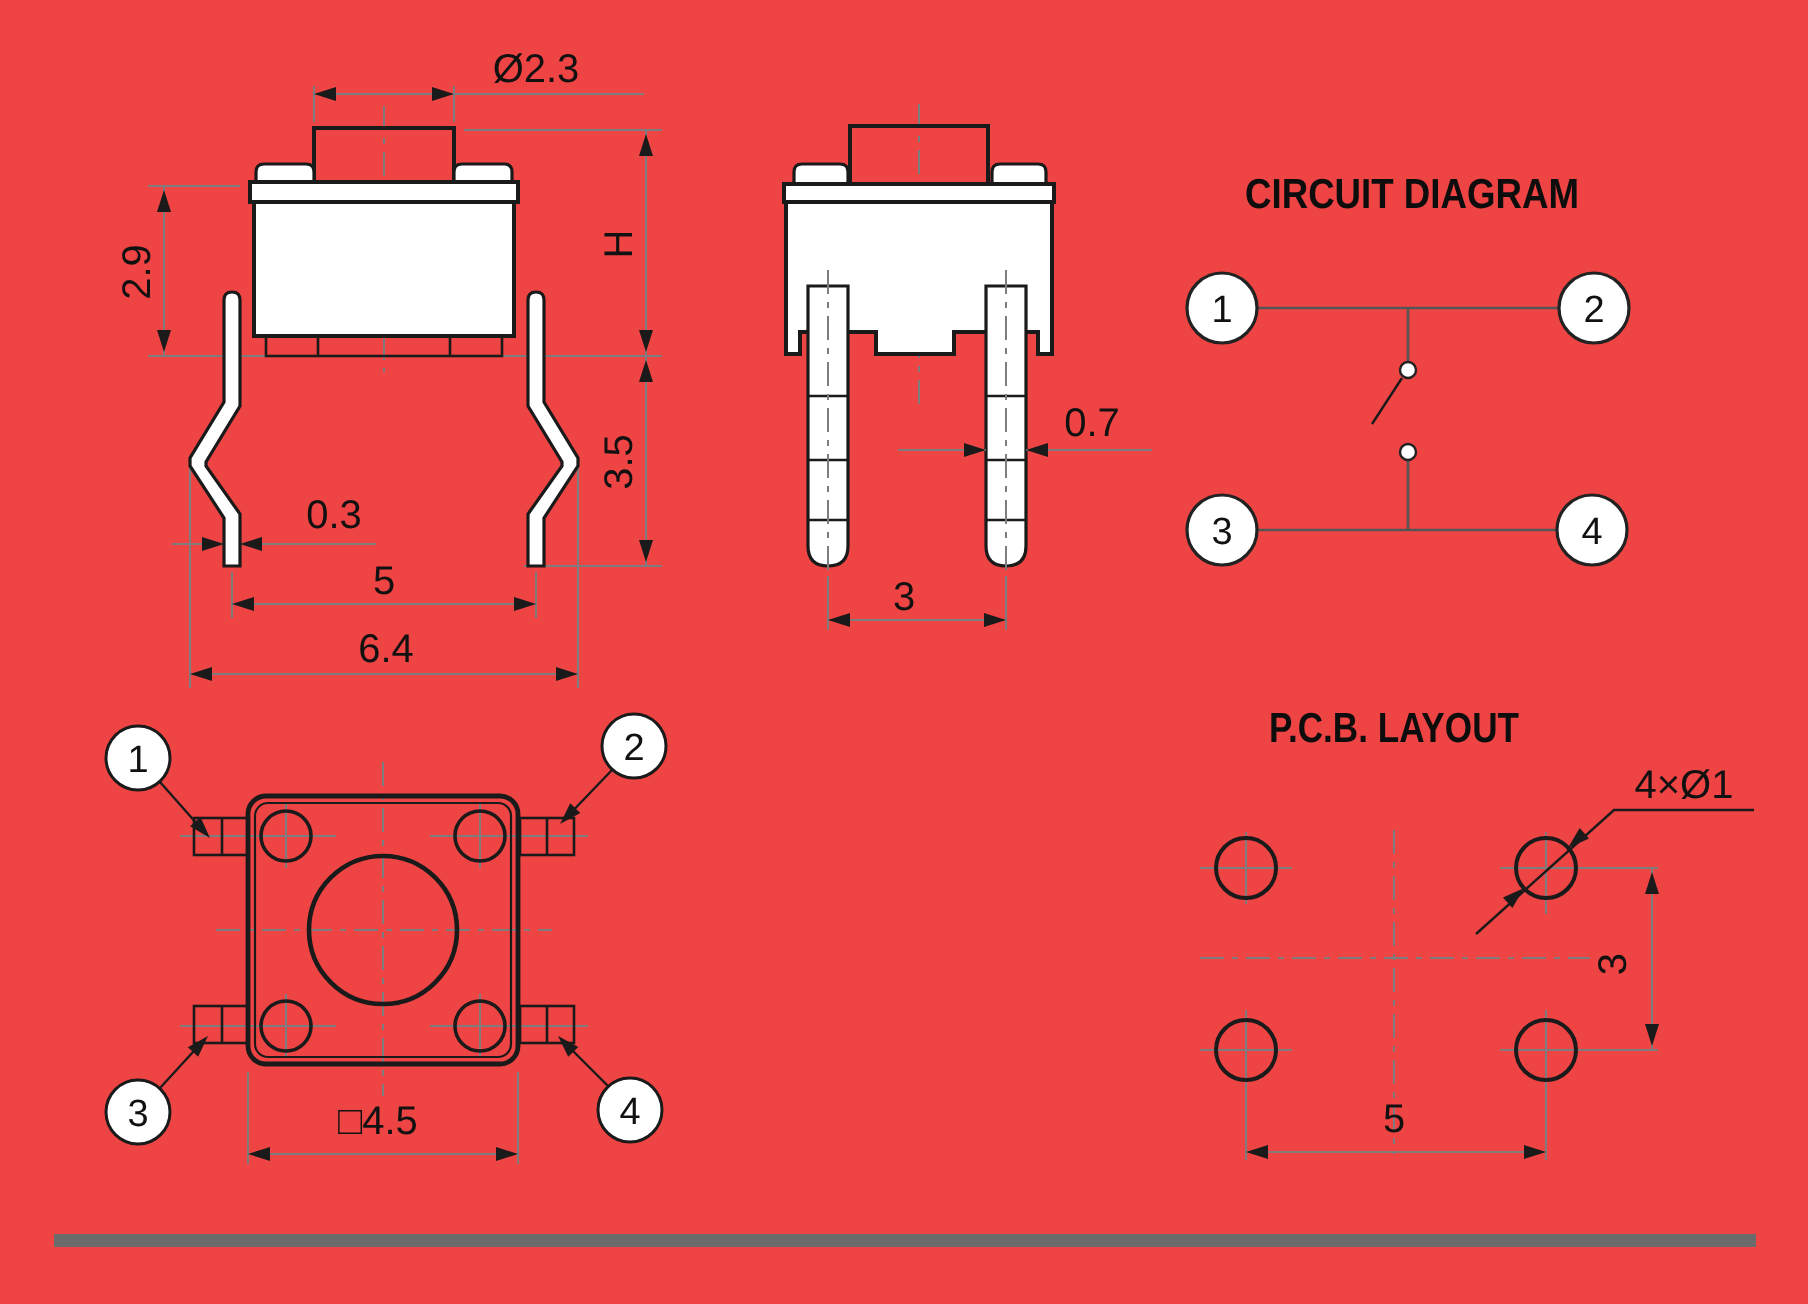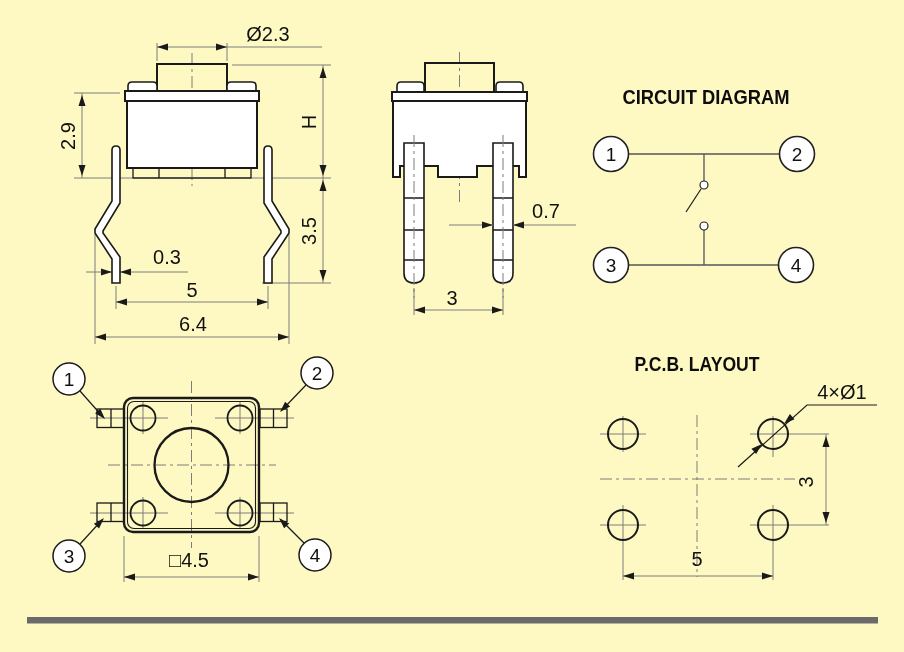--- a/index.html
+++ b/index.html
@@ -1,16 +1,16 @@
 <!DOCTYPE html>
 <html><head>
 <meta charset="utf-8">
 <style>
   html,body{margin:0;padding:0;background:#fff;}
-  .stage{position:relative;width:904px;height:652px;background:#fef9c3;overflow:hidden;
+  .stage{position:relative;width:904px;height:652px;background:#ef4444;overflow:hidden;
          font-family:"Liberation Sans",sans-serif;}
   svg{display:block;}
   .outline{fill:#ffffff;stroke:#1a1a1a;stroke-width:2;stroke-linejoin:miter;}
   .outline-mid{fill:#ffffff;stroke:#1a1a1a;stroke-width:1.6;stroke-linejoin:miter;}
   .outline-thin{fill:none;stroke:#1a1a1a;stroke-width:1.3;}
   .nofill{fill:none;}
   .dim{stroke:#7d7d7d;stroke-width:1;fill:none;}
   .cl{stroke:#7d7d7d;stroke-width:1;fill:none;stroke-dasharray:12 4 3 4;}
   .arrow{fill:#1a1a1a;stroke:none;}
   .leader{stroke:#1a1a1a;stroke-width:1.2;fill:none;}

